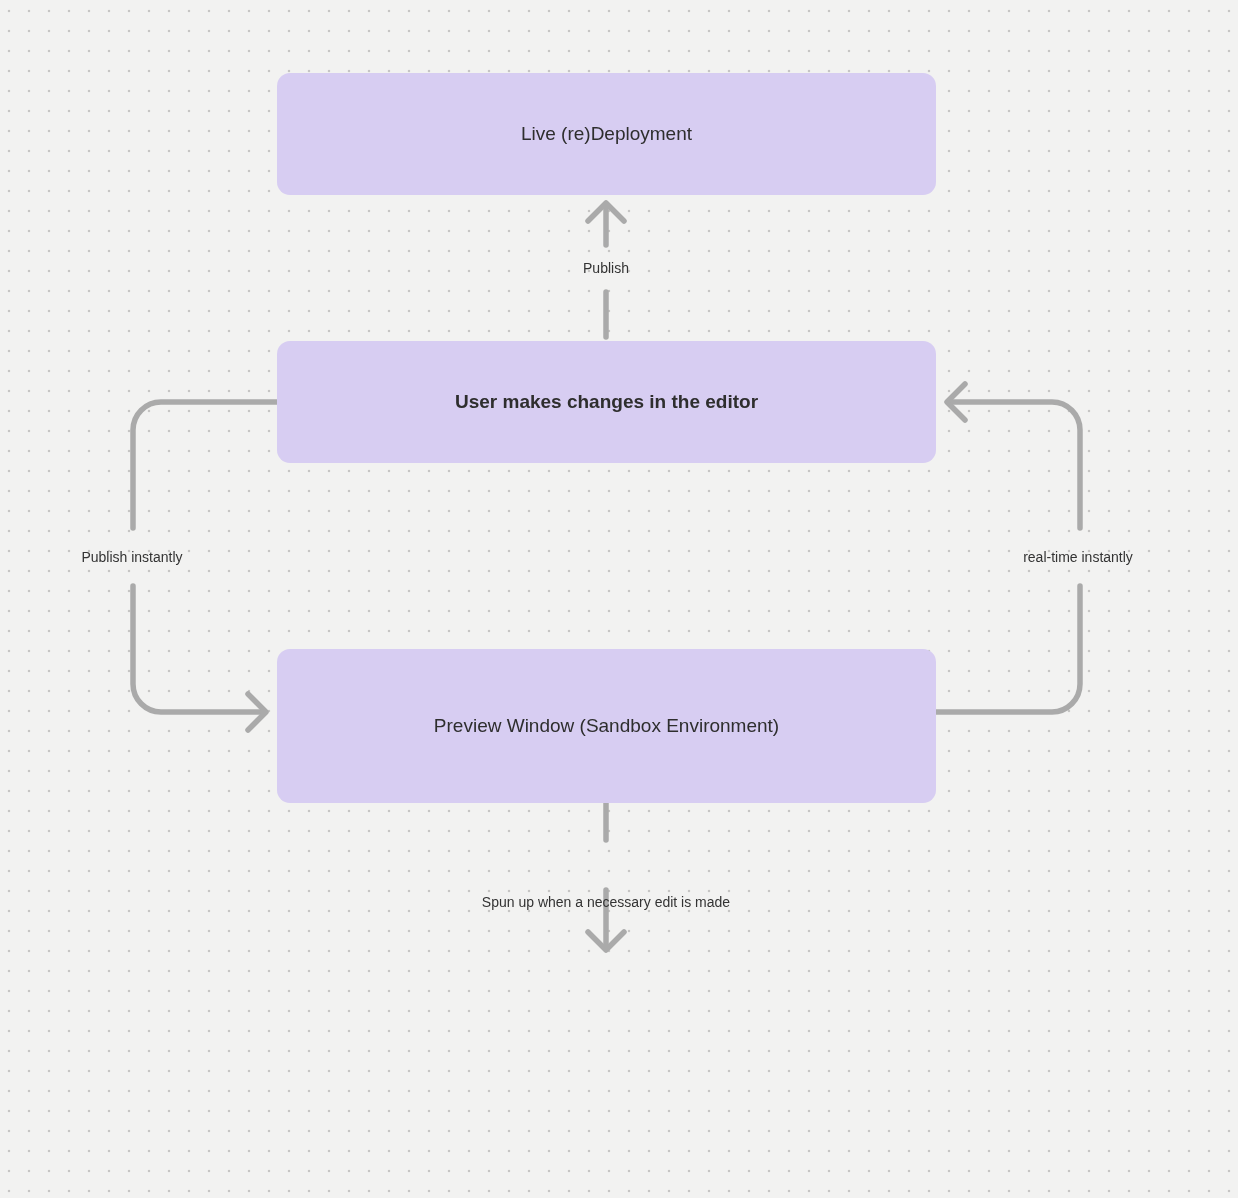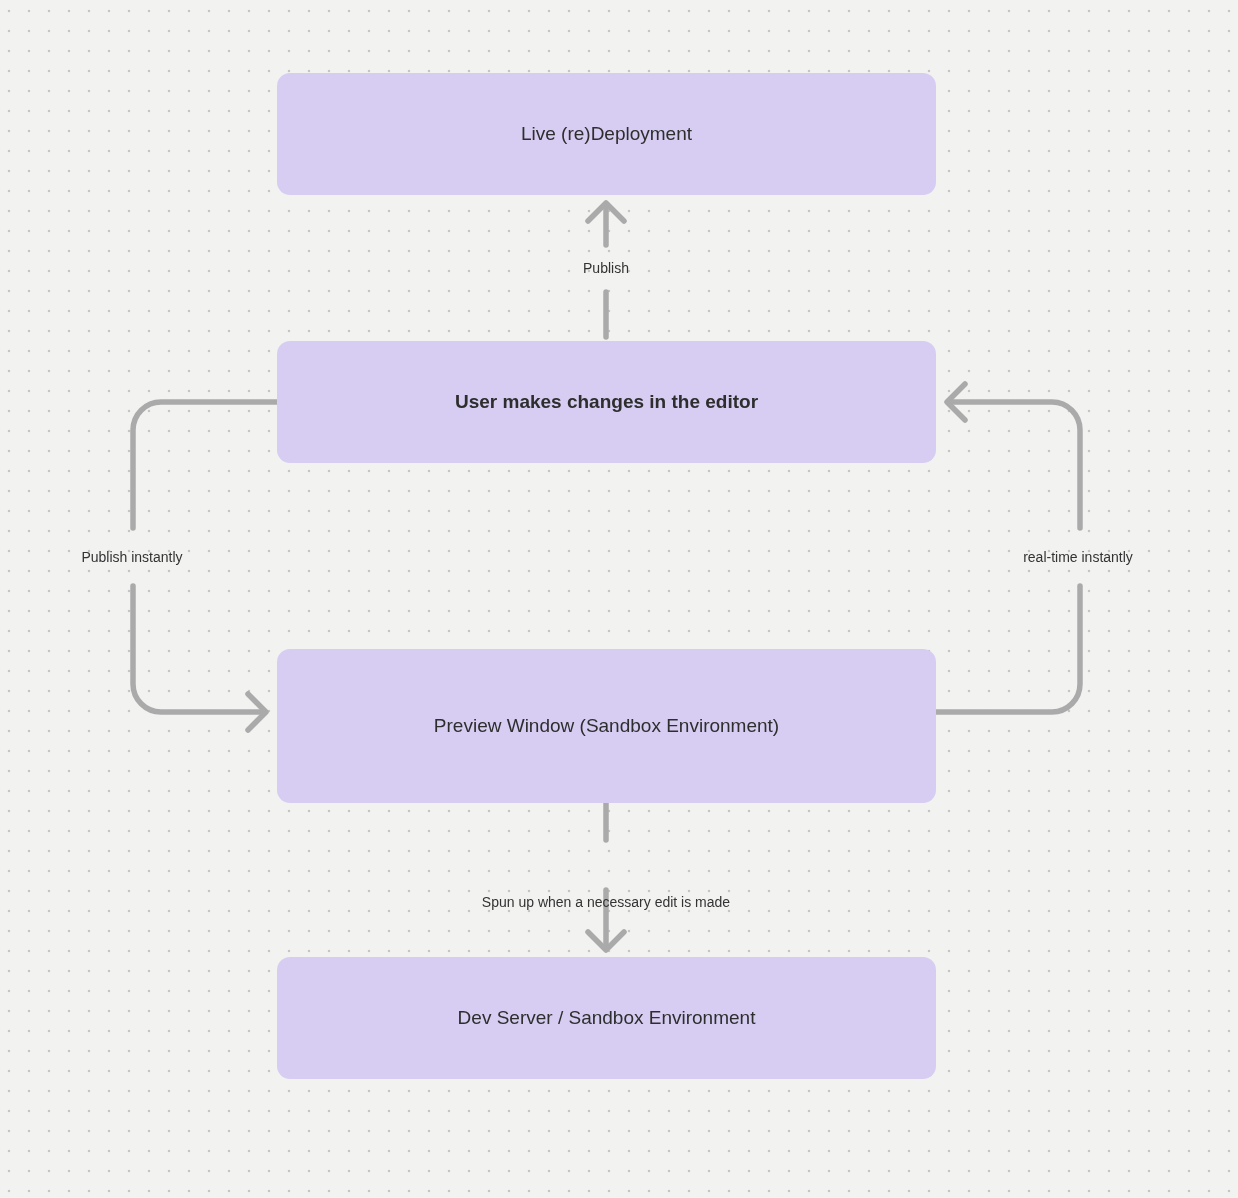--- a/index.html
+++ b/index.html
@@ -106,23 +106,20 @@
   </div>
 
   <div class="node node-user">
     <span>User makes changes in the editor</span>
   </div>
 
   <div class="node node-preview">
     <span>Preview Window (Sandbox Environment)</span>
   </div>
 
-  <div class="node node-dev">
-    <span>Dev Server / Sandbox Environment</span>
-  </div>
 
   <div class="edge-label label-publish">Publish</div>
 
   <div class="edge-label label-updates">Publish instantly</div>
 
   <div class="edge-label label-feedback">real-time instantly</div>
 
   <div class="edge-label label-spunup">Spun up when a necessary edit is made</div>
 
 </div>

